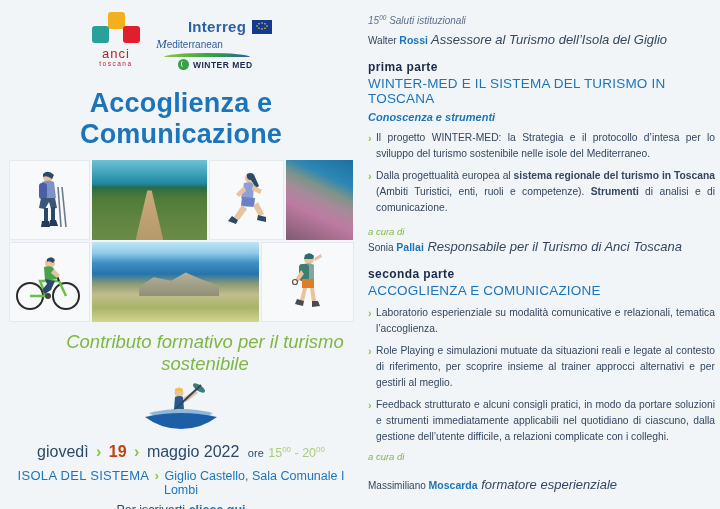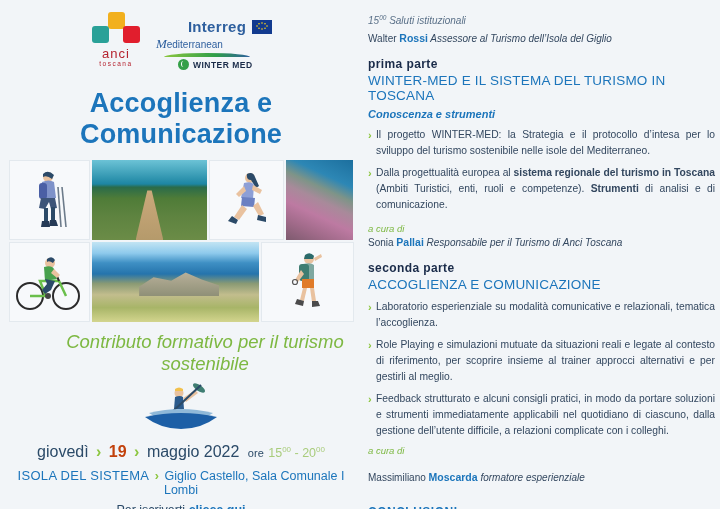--- a/index.html
+++ b/index.html
@@ -67,21 +67,21 @@
   .loc-line .place { font-size:13px; letter-spacing:.3px; }
   .loc-line .chev { color:#8cc63f; font-weight:bold; padding:0 2px; }
   .reg-line { margin-top:6px; font-size:12.5px; color:#2b4a68; }
   .reg-link { color:#1c75bb; font-weight:bold; cursor:pointer; }
   
   .right-col { position:absolute; left:368px; top:0; width:347px; height:509px; padding-top:14px; text-align:left; }
   .opening-time { font-size:10px; font-style:italic; color:#5a7088; }
   .opening-time sup { font-size:6.5px; }
   .speaker { font-size:10px; color:#33475f; margin-top:6px; }
   .speaker .last { color:#1c75bb; font-weight:bold; font-size:10.5px; }
-  .speaker .role { font-style:italic; font-size:10px; }
+  .speaker .role { font-style:italic; font-size:13px; }
   .kicker { font-size:12px; font-weight:bold; color:#1a2b49; letter-spacing:.4px; margin-top:13px; }
   .sec-title { font-size:13.5px; color:#1c75bb; letter-spacing:.2px; margin-top:2px; }
   .sec-sub { font-size:11px; font-style:italic; color:#1c75bb; font-weight:bold; margin-top:5px; }
   .bullets { margin-top:7px; }
   .bullet { display:flex; margin-bottom:6px; }
   .chev-b { color:#8cc63f; font-weight:bold; font-size:11px; flex:0 0 8px; line-height:1.5; }
   .bullet-text { font-size:10.3px; line-height:1.55; color:#33475f; text-align:justify; flex:1; }
   .bullet-text .b { font-weight:bold;margin-top:16px; }
   .acura { font-size:9.5px; font-style:italic; color:#7db842; margin-top:10px; }
   .concl { font-size:12px; font-weight:bold; color:#1c75bb; letter-spacing:.5px; margin-top:22px; }

